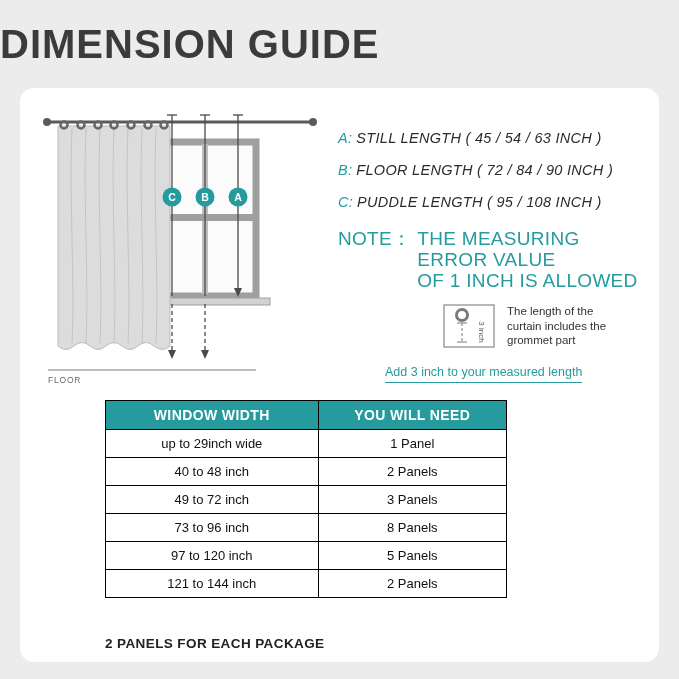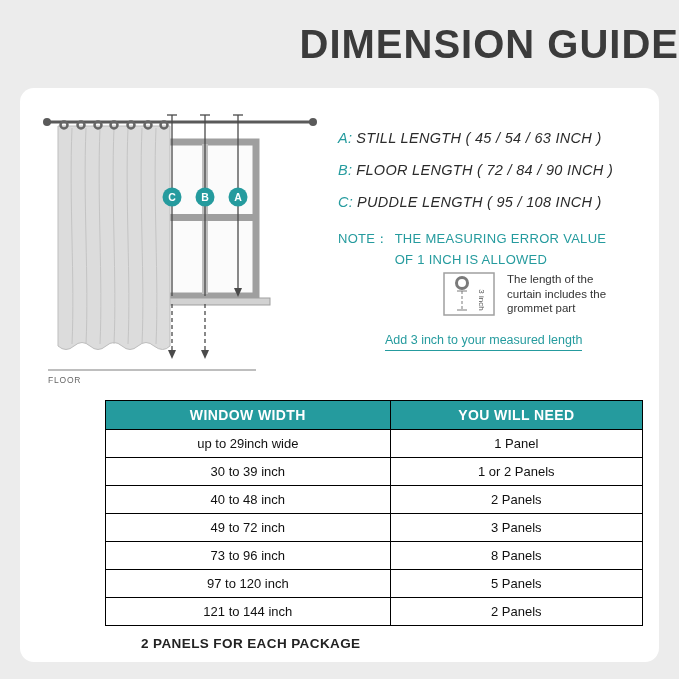--- a/index.html
+++ b/index.html
@@ -8,21 +8,21 @@
   }
   *{box-sizing:border-box;margin:0;padding:0;}
   html,body{width:679px;height:679px;}
   body{
     background:#ececec;
     font-family:"Liberation Sans", sans-serif;
     position:relative;
     overflow:hidden;
   }
   .page-title{
-    text-align:right;
+    text-align:left;
     padding-top:22px;
     font-size:40px;
     font-weight:800;
     letter-spacing:1px;
     color:var(--title-color);
   }
   .card{
     position:absolute;
     left:20px; top:88px;
     width:639px; height:574px;
@@ -48,29 +48,29 @@
     font-style:italic;
   }
   .measure-letter{
     color:var(--accent);
     margin-right:4px;
   }
   .note{
     display:flex;
     margin-top:18px;
     color:var(--accent);
-    font-size:13px;
+    font-size:19px;
     line-height:21px;
     letter-spacing:0.3px;
   }
   .note-label{ flex:0 0 auto; margin-right:6px; }
   .grommet-row{
     display:flex;
     align-items:flex-start;
-    margin-top:2px;
+    margin-top:13px;
     margin-left:105px;
   }
   .grommet-box{
     flex:0 0 auto;
     margin-right:12px;
   }
   .grommet-desc{
     width:120px;
     font-size:11.5px;
     line-height:14.5px;
@@ -84,21 +84,21 @@
     display:inline-block;
     color:var(--accent);
     font-size:12.5px;
     padding-bottom:3px;
     border-bottom:1px solid var(--accent);
     white-space:nowrap;
   }
   .table-wrap{
     position:absolute;
     left:85px; top:312px;
-    width:538px;
+    width:402px;
   }
   table{
     width:100%;
     border-collapse:collapse;
   }
   th{
     background:var(--accent);
     color:#ffffff;
     font-size:14px;
     font-weight:700;
@@ -114,21 +114,20 @@
     border:1px solid #000;
     background:#fff;
   }
   .footer-note{
     position:absolute;
     left:85px; top:548px;
     font-size:13.5px;
     font-weight:600;
     letter-spacing:0.4px;
     color:#222;
-    margin-left:36px;
   }
 </style>
 </head>
 <body>
 
 <h1 class="page-title">DIMENSION GUIDE</h1>
 
 <div class="card">
 
   <div class="diagram-wrap">
@@ -256,24 +255,20 @@
           <th>WINDOW WIDTH</th>
           <th>YOU WILL NEED</th>
         </tr>
       </thead>
       <tbody>
         <tr>
           <td>up to 29inch wide</td>
           <td>1 Panel</td>
         </tr>
         <tr>
-          <td>30 to 39 inch</td>
-          <td>1 or 2 Panels</td>
-        </tr>
-        <tr>
           <td>40 to 48 inch</td>
           <td>2 Panels</td>
         </tr>
         <tr>
           <td>49 to 72 inch</td>
           <td>3 Panels</td>
         </tr>
         <tr>
           <td>73 to 96 inch</td>
           <td>8 Panels</td>

